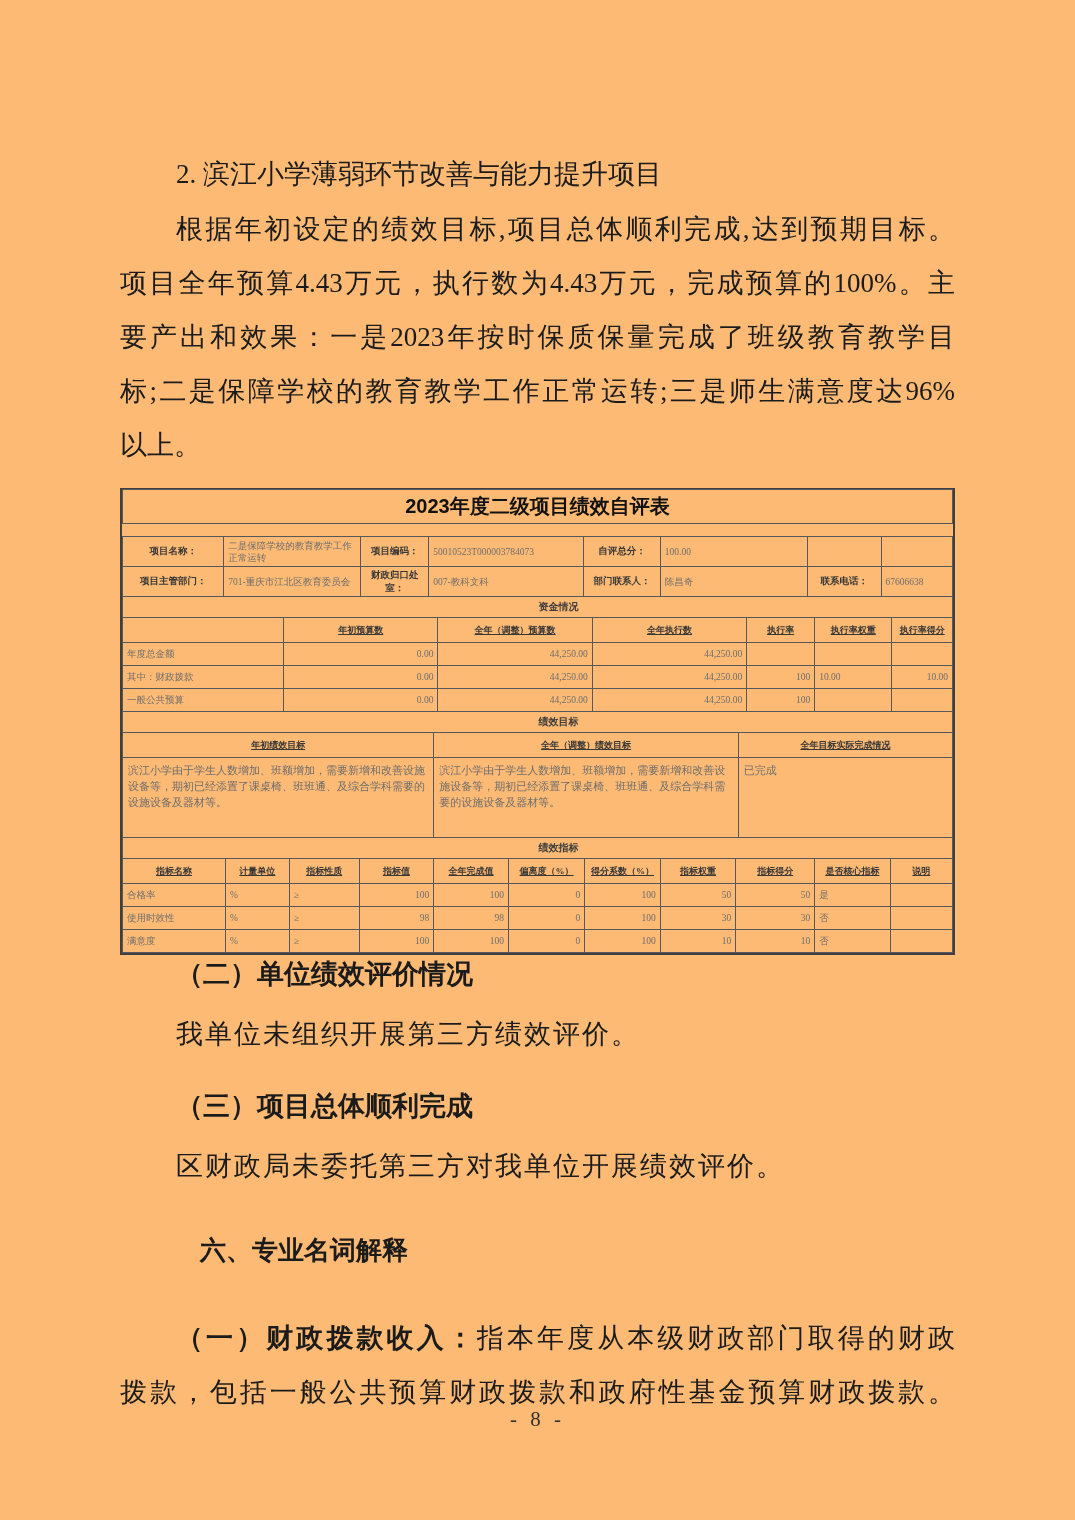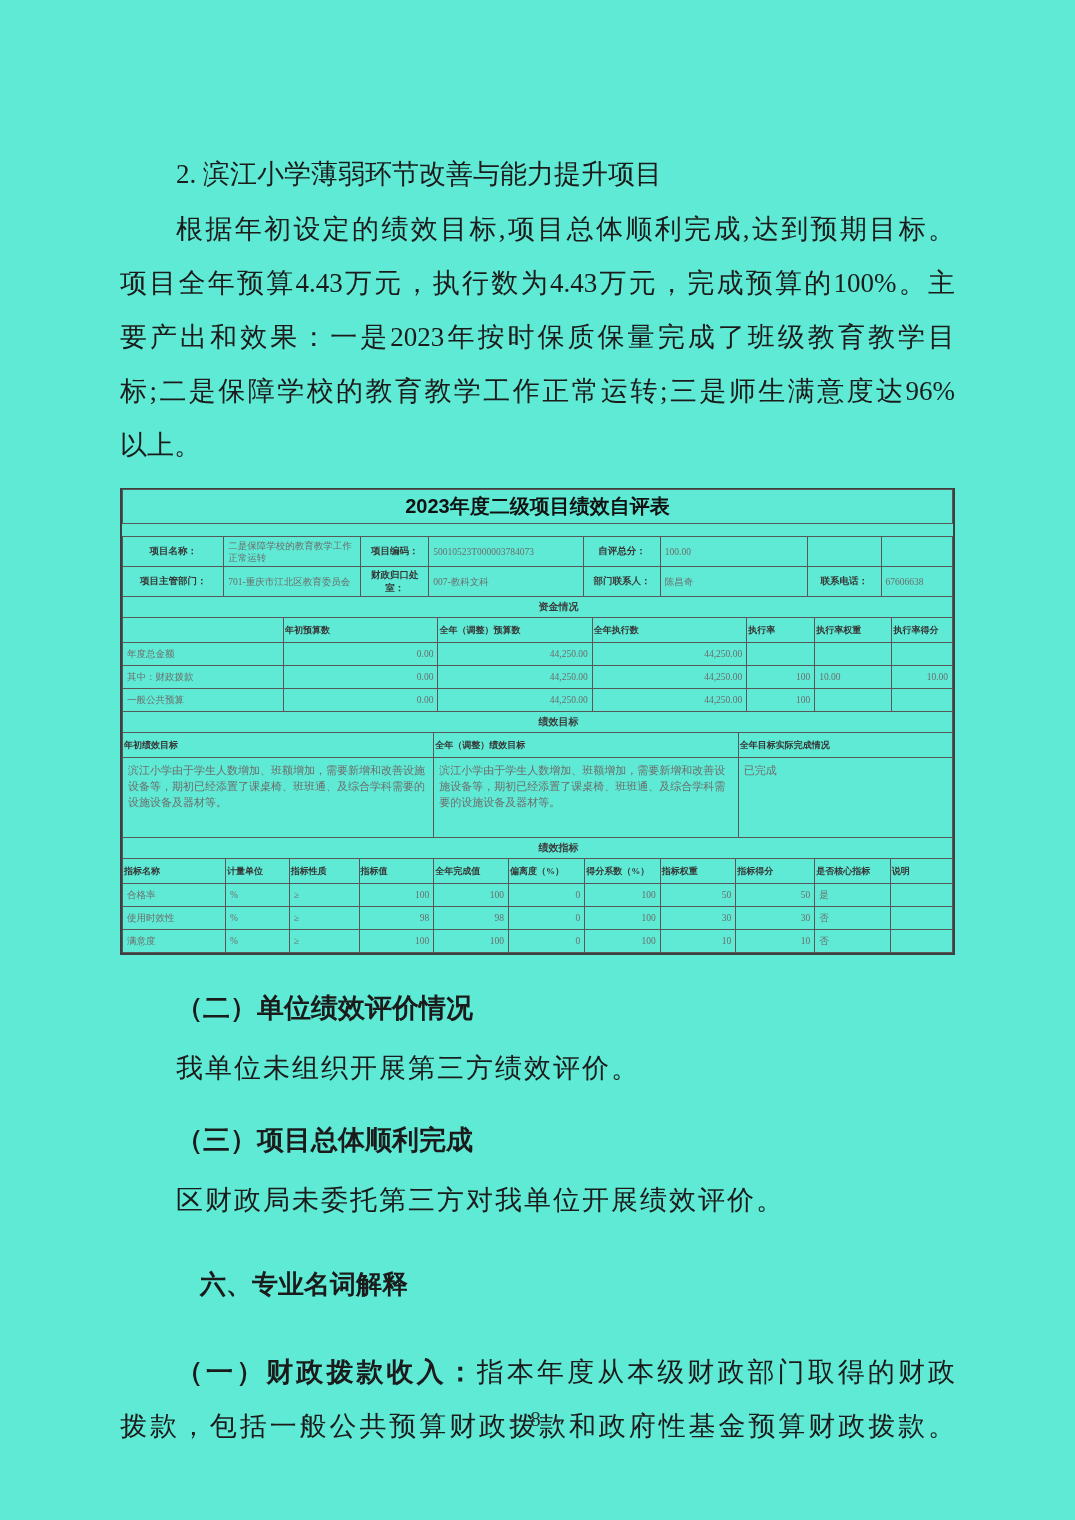--- a/index.html
+++ b/index.html
@@ -1,40 +1,40 @@
 <!DOCTYPE html>
 <html><head>
 <meta charset="utf-8">
 <style>
   * { margin:0; padding:0; box-sizing:border-box; }
   html,body { background:#e9e9e9; }
   .page {
     position:relative;
     width:1075px; height:1520px;
     margin:0 auto;
-    background:#5eead4;
+    background:#fdba74;
     overflow:hidden;
     font-family:"Liberation Serif","DejaVu Serif",serif;
     color:#1b1b1b;
   }
   .content { padding:146px 120px 0 120px; }
 
   
   .subheading { font-size:27px; line-height:56px; text-indent:56px; }
   .pline { font-size:27px; line-height:54px; text-align:justify; text-align-last:justify; }
   .pline.first { text-indent:56px; }
   .pline.last { text-align-last:left; }
 
   
   .hsect {
     font-family:"Liberation Sans","DejaVu Sans",sans-serif;
     font-weight:bold; font-size:27px; line-height:38px;
     margin-left:56px;
   }
-  .h-unit   { margin-top:34px; }
+  .h-unit   { }
   .h-fiscal { margin-top:26px; }
   .h-terms  { margin-top:38px; margin-left:80px; font-size:26px; }
   .pplain { font-size:27px; line-height:54px; margin-top:14px; text-indent:56px; letter-spacing:2px; }
 
   .term-para { margin-top:42px; }
   .term-bold { font-family:"Liberation Sans","DejaVu Sans",sans-serif; font-weight:bold; }
 
   
   .selfeval { margin-top:16px; border:2px solid #3f3f3f; }
   .tbl { width:100%; border-collapse:collapse; table-layout:fixed; margin-top:-1px; }
@@ -50,21 +50,21 @@
     font-size:10px; color:#3d3d3d; vertical-align:middle;padding-left:42px;
   }
   .lbl {
     font-weight:bold; font-size:9.5px; color:#373737;
     text-align:center; vertical-align:middle; padding:1px 2px;
   }
   .val { font-size:9.5px; color:#6d6d6d; text-align:left; vertical-align:middle; padding:1px 4px; line-height:12px; }
   .t-info tr.inforow td { height:30px; }
   .hdr td {
     font-weight:bold; font-size:9px; color:#373737;
-    vertical-align:middle; height:25px; padding:1px;
+    text-align:center; vertical-align:middle; height:25px; padding:1px;text-decoration:underline;
   }
   tr.data td { font-size:9.5px; color:#6d6d6d; height:23px; vertical-align:middle; padding:1px 4px; }
   .t-fund tr.data td:nth-child(1) { text-align:left; }
   .t-fund tr.data td:nth-child(2),
   .t-fund tr.data td:nth-child(3),
   .t-fund tr.data td:nth-child(4),
   .t-fund tr.data td:nth-child(5),
   .t-fund tr.data td:nth-child(7) { text-align:right; }
   .t-fund tr.data td:nth-child(6) { text-align:left; }
   .t-goal td.gtext {

